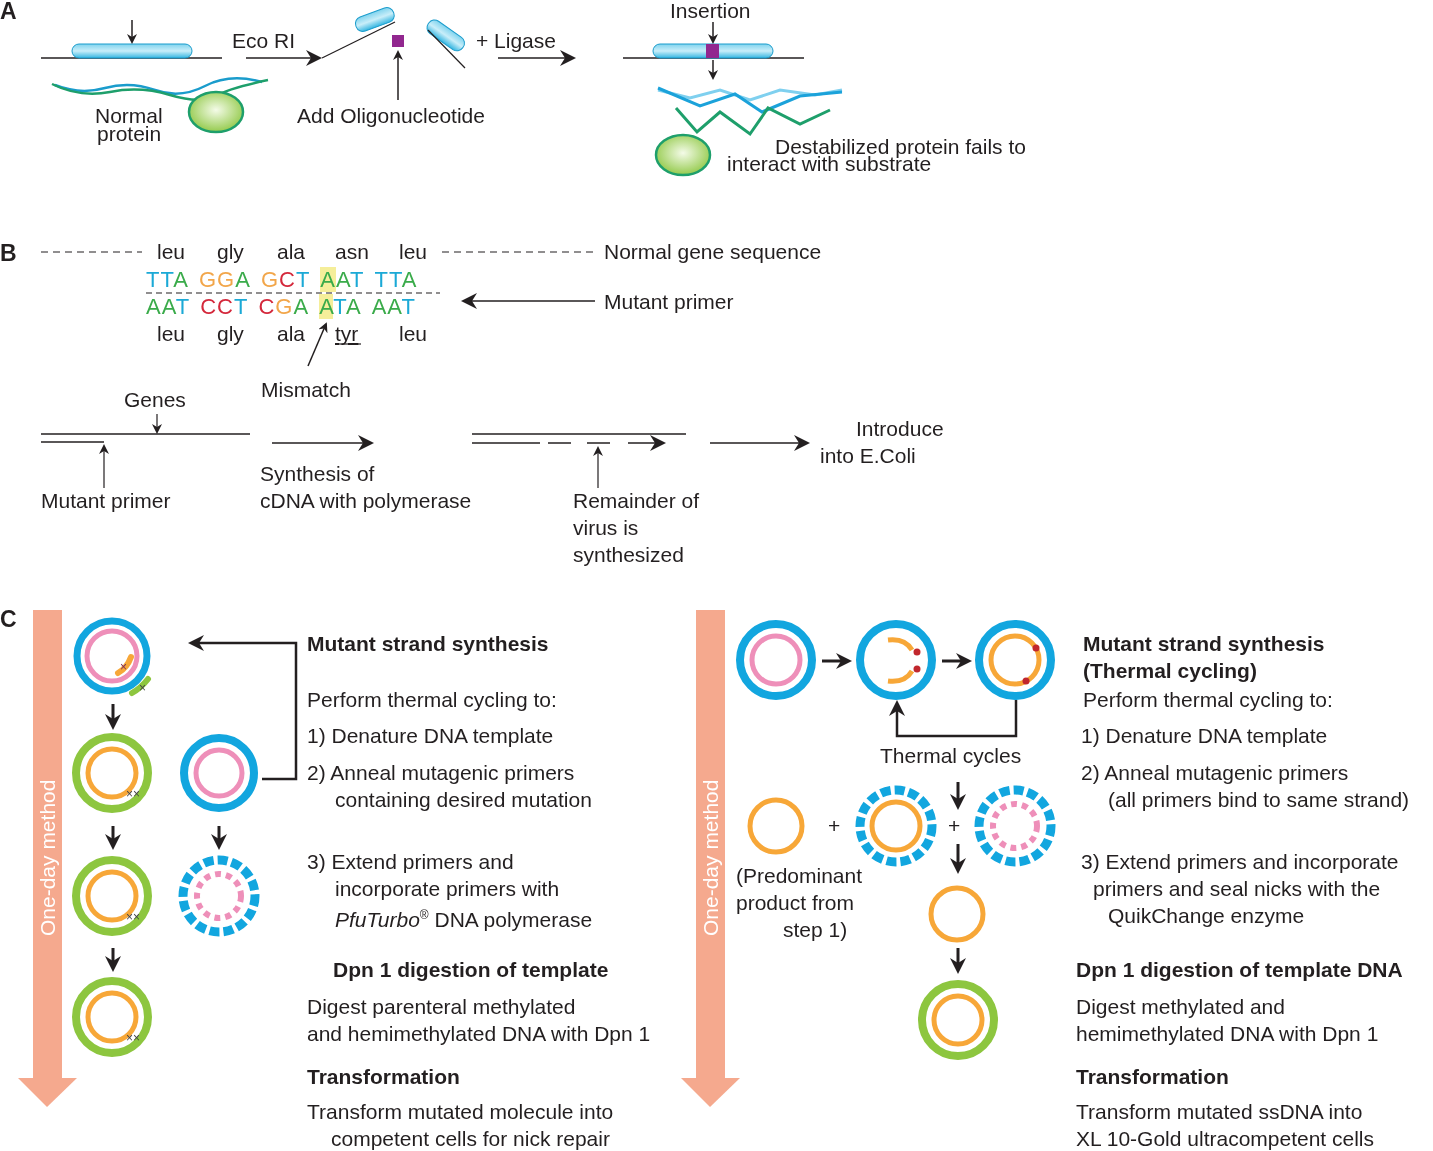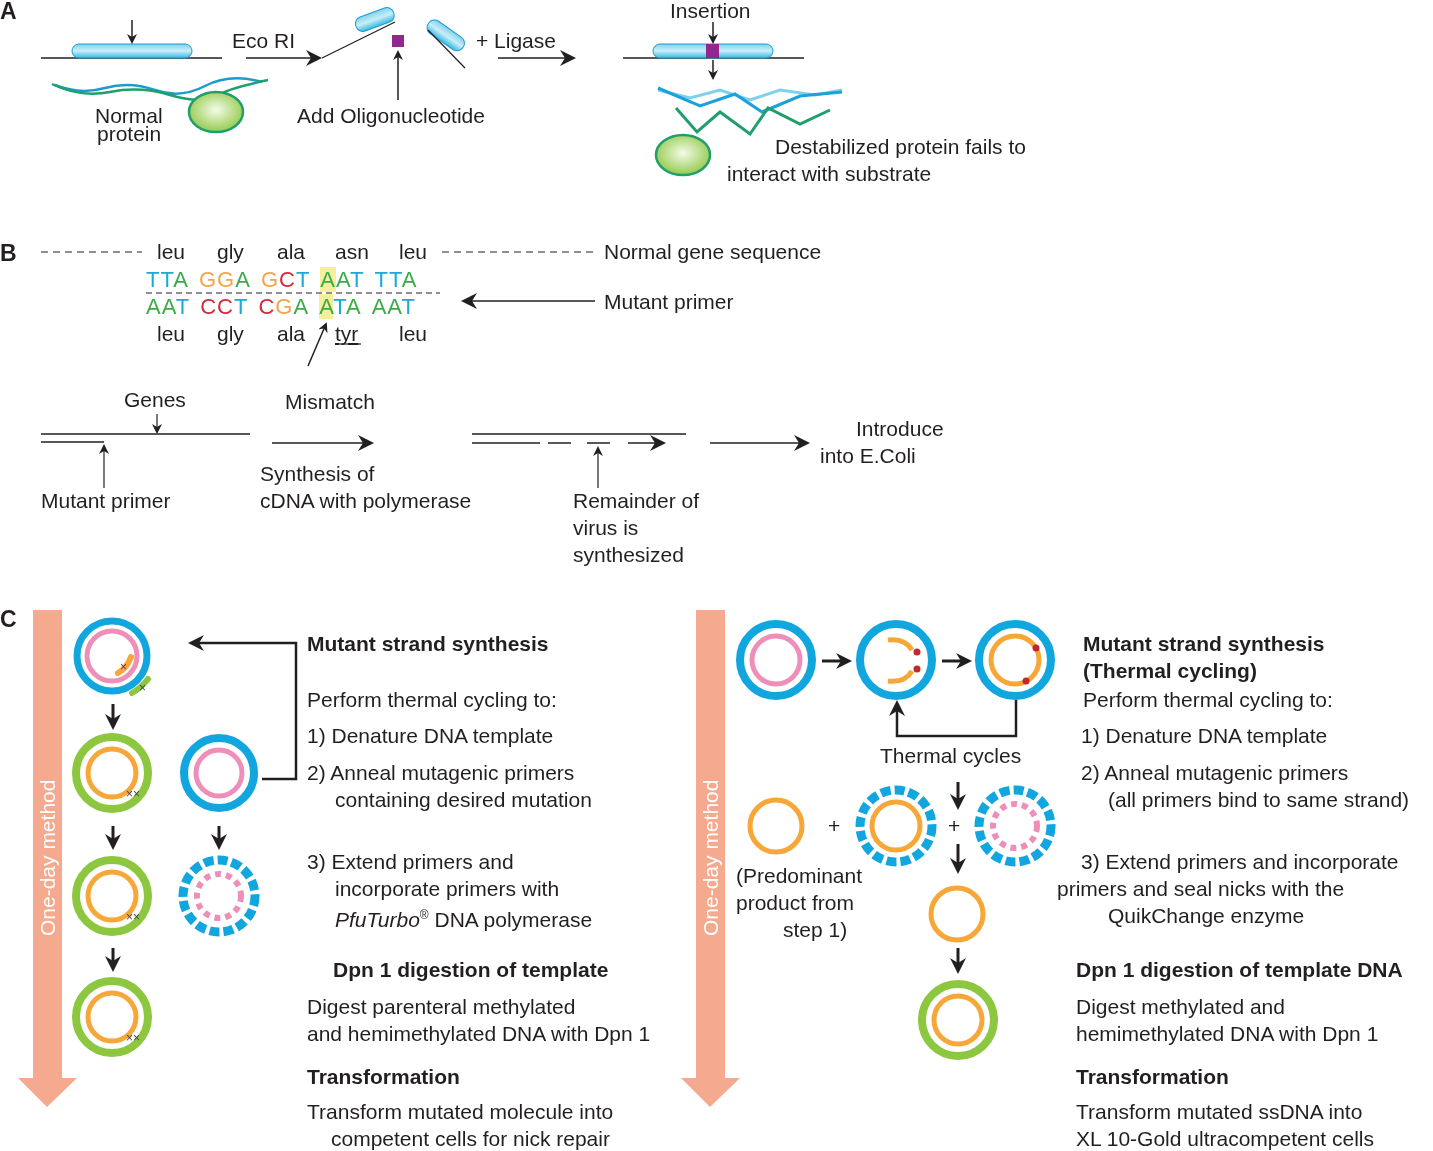--- a/index.html
+++ b/index.html
@@ -178,39 +178,39 @@
 <div class="panel" style="left:0;top:240px;">B</div>
 <div class="panel" style="left:0;top:606px;">C</div>
 
 <div class="t" style="left:232px;top:27px;">Eco RI</div>
 <div class="t" style="left:476px;top:27px;">+ Ligase</div>
 <div class="t" style="left:95px;top:102px;">Normal</div>
 <div class="t" style="left:97px;top:120px;">protein</div>
 <div class="t" style="left:297px;top:102px;">Add Oligonucleotide</div>
 <div class="t" style="left:670px;top:-3px;">Insertion</div>
 <div class="t" style="left:727px;top:133px;margin-left:48px;">Destabilized protein fails to</div>
-<div class="t" style="left:727px;top:160px;text-align:right;">interact with substrate</div>
+<div class="t" style="left:727px;top:150px;text-align:right;">interact with substrate</div>
 
 <div class="t" style="left:157px;top:238px;">leu</div>
 <div class="t" style="left:217px;top:238px;">gly</div>
 <div class="t" style="left:277px;top:238px;">ala</div>
 <div class="t" style="left:335px;top:238px;">asn</div>
 <div class="t" style="left:399px;top:238px;">leu</div>
 <div class="t" style="left:604px;top:238px;">Normal gene sequence</div>
 
 <div class="seq" style="left:146px;top:267px;" id="topseq"><span style="margin-right: 10px;"><span style="color: rgb(27, 169, 214);">T</span><span style="color: rgb(27, 169, 214);">T</span><span style="color: rgb(58, 171, 74);">A</span></span><span style="margin-right: 10px;"><span style="color: rgb(242, 166, 74);">G</span><span style="color: rgb(242, 166, 74);">G</span><span style="color: rgb(58, 171, 74);">A</span></span><span style="margin-right: 10px;"><span style="color: rgb(242, 166, 74);">G</span><span style="color: rgb(212, 40, 59);">C</span><span style="color: rgb(27, 169, 214);">T</span></span><span style="margin-right: 10px;"><span class="hl" style="color: rgb(58, 171, 74);">A</span><span style="color: rgb(58, 171, 74);">A</span><span style="color: rgb(27, 169, 214);">T</span></span><span style="margin-right: 10px;"><span style="color: rgb(27, 169, 214);">T</span><span style="color: rgb(27, 169, 214);">T</span><span style="color: rgb(58, 171, 74);">A</span></span></div>
 <div class="seq" style="left:146px;top:294px;" id="botseq"><span style="margin-right: 10px;"><span style="color: rgb(58, 171, 74);">A</span><span style="color: rgb(58, 171, 74);">A</span><span style="color: rgb(27, 169, 214);">T</span></span><span style="margin-right: 10px;"><span style="color: rgb(212, 40, 59);">C</span><span style="color: rgb(212, 40, 59);">C</span><span style="color: rgb(27, 169, 214);">T</span></span><span style="margin-right: 10px;"><span style="color: rgb(212, 40, 59);">C</span><span style="color: rgb(242, 166, 74);">G</span><span style="color: rgb(58, 171, 74);">A</span></span><span style="margin-right: 10px;"><span class="hl" style="color: rgb(58, 171, 74);">A</span><span style="color: rgb(27, 169, 214);">T</span><span style="color: rgb(58, 171, 74);">A</span></span><span style="margin-right: 10px;"><span style="color: rgb(58, 171, 74);">A</span><span style="color: rgb(58, 171, 74);">A</span><span style="color: rgb(27, 169, 214);">T</span></span></div>
 
 <div class="t" style="left:157px;top:320px;">leu</div>
 <div class="t" style="left:217px;top:320px;">gly</div>
 <div class="t" style="left:277px;top:320px;">ala</div>
 <div class="t" style="left: 335px; top: 320px; text-decoration: underline;">tyr</div>
 <div class="t" style="left:399px;top:320px;">leu</div>
 <div class="t" style="left:604px;top:288px;">Mutant primer</div>
-<div class="t" style="left:261px;top:388px;margin-left:24px;">Mismatch</div>
+<div class="t" style="left:261px;top:376px;">Mismatch</div>
 
 <div class="t" style="left:124px;top:386px;">Genes</div>
 <div class="t" style="left:41px;top:487px;">Mutant primer</div>
 <div class="t" style="left:260px;top:460px;">Synthesis of</div>
 <div class="t" style="left:260px;top:487px;">cDNA with polymerase</div>
 <div class="t" style="left:573px;top:487px;">Remainder of</div>
 <div class="t" style="left:573px;top:514px;">virus is</div>
 <div class="t" style="left:573px;top:541px;">synthesized</div>
 <div class="t" style="left:820px;top:415px;margin-left:36px;">Introduce</div>
 <div class="t" style="left:820px;top:442px;">into E.Coli</div>
@@ -239,20 +239,20 @@
 <div class="t" style="left:736px;top:889px;">product from</div>
 <div class="t" style="left:755px;top:916px;margin-left:28px;">step 1)</div>
 
 <div class="t b" style="left:1083px;top:630px;">Mutant strand synthesis</div>
 <div class="t b" style="left:1083px;top:657px;">(Thermal cycling)</div>
 <div class="t" style="left:1083px;top:686px;">Perform thermal cycling to:</div>
 <div class="t" style="left:1081px;top:722px;">1) Denature DNA template</div>
 <div class="t" style="left:1081px;top:759px;">2) Anneal mutagenic primers</div>
 <div class="t" style="left:1108px;top:786px;">(all primers bind to same strand)</div>
 <div class="t" style="left:1081px;top:848px;">3) Extend primers and incorporate</div>
-<div class="t" style="left:1057px;top:875px;">primers and seal nicks with the</div>
+<div class="t" style="left:1093px;top:875px;">primers and seal nicks with the</div>
 <div class="t" style="left:1108px;top:902px;">QuikChange enzyme</div>
 <div class="t b" style="left:1076px;top:956px;">Dpn 1 digestion of template DNA</div>
 <div class="t" style="left:1076px;top:993px;">Digest methylated and</div>
 <div class="t" style="left:1076px;top:1020px;">hemimethylated DNA with Dpn 1</div>
 <div class="t b" style="left:1076px;top:1063px;">Transformation</div>
 <div class="t" style="left:1076px;top:1098px;">Transform mutated ssDNA into</div>
 <div class="t" style="left:1076px;top:1125px;">XL 10-Gold ultracompetent cells</div>
 
 </body></html>

